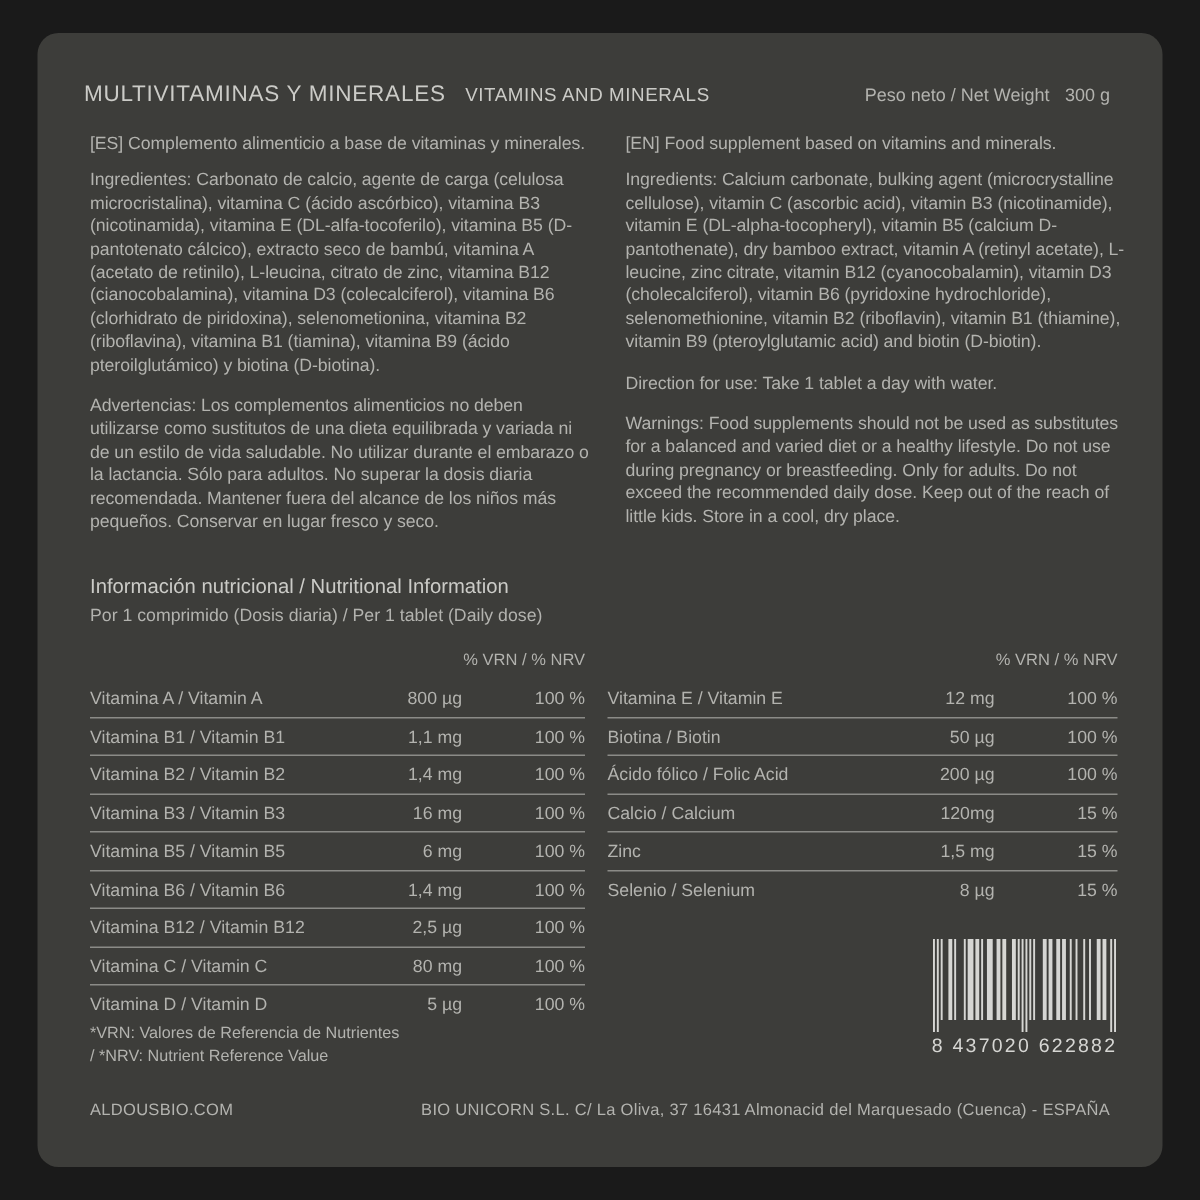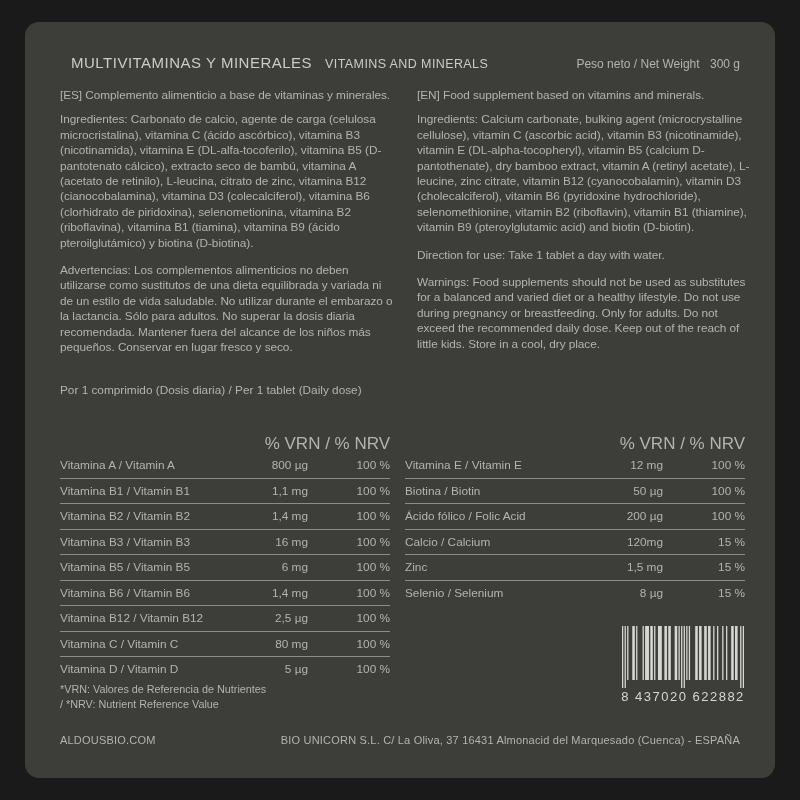--- a/index.html
+++ b/index.html
@@ -9,21 +9,21 @@
     font-family: "Liberation Sans", sans-serif;
     -webkit-font-smoothing: antialiased;
   }
   .card {
     position:absolute; left:25px; top:22px; width:750px; height:756px;
     background: var(--card_bg, #3d3d3a);
     border-radius:14px;
     color: var(--text, #b3b3af);
   }
   .hdr {
-    position:absolute; left:46px; right:35px; top:32px;
+    position:absolute; left:31px; right:35px; top:32px;
     display:flex; justify-content:space-between; align-items:baseline;gap:20px;
   }
   .hdr-titles { display:flex; align-items:baseline; }
   .t-es { font-size:15px; letter-spacing:.5px; color:var(--text_bright,#cacac6); }
   .t-en { font-size:12.5px; letter-spacing:.4px; margin-left:13px; color:var(--text_bright,#cacac6); }
   .hdr-wt { font-size:12px; color:var(--text,#b3b3af); }
   .wt-val { margin-left:7px; }
   .col {
     position:absolute; top:66px; width:335px;
     font-size:11.8px; line-height:15.4px; letter-spacing:-.05px;
@@ -31,21 +31,21 @@
   .col-es { left:35px; }
   .col-en { left:392px; width:340px; }
   .col p { margin:0 0 12px 0; }
   .col p.intro { margin-bottom:9px; }
   .nut-head { position:absolute; left:35px; top:361px; }
   .nh1 { font-size:13.5px; color:var(--text_bright,#cacac6); margin-bottom:5px; }
   .nh2 { font-size:11.8px; }
   .ntable { position:absolute; top:412px; font-size:11.8px; }
   .nt-left  { left:35px;  width:330px; }
   .nt-right { left:380px; width:340px; }
-  .thead { text-align:right; font-size:17px; height:19px; color:var(--text,#b3b3af); }
+  .thead { text-align:right; font-size:11px; height:19px; color:var(--text,#b3b3af); }
   .trow {
     display:flex; align-items:center; height:24.5px;
     border-bottom:1px solid var(--table_line,#8b8b87);
   }
   .trow:last-child { border-bottom:0; }
   .tname { flex:1; text-align:left; }
   .tamt { width:100px; text-align:right; }
   .tnrv { width:82px; text-align:right; }
   .footnote { position:absolute; left:35px; top:660px; font-size:10.8px; line-height:14.5px; }
   .barcode { position:absolute; left:588px; top:604px; width:140px; text-align:center; }
@@ -83,20 +83,21 @@
   </div>
 
   <div class="col col-en">
     <p class="intro">[EN] Food supplement based on vitamins and minerals.</p>
     <p>Ingredients: Calcium carbonate, bulking agent (microcrystalline cellulose), vitamin C (ascorbic acid), vitamin B3 (nicotinamide), vitamin E (DL-alpha-tocopheryl), vitamin B5 (calcium D-pantothenate), dry bamboo extract, vitamin A (retinyl acetate), L-leucine, zinc citrate, vitamin B12 (cyanocobalamin), vitamin D3 (cholecalciferol), vitamin B6 (pyridoxine hydrochloride), selenomethionine, vitamin B2 (riboflavin), vitamin B1 (thiamine), vitamin B9 (pteroylglutamic acid) and biotin (D-biotin).</p>
     <p>Direction for use: Take 1 tablet a day with water.</p>
     <p>Warnings: Food supplements should not be used as substitutes for a balanced and varied diet or a healthy lifestyle. Do not use during pregnancy or breastfeeding. Only for adults. Do not exceed the recommended daily dose. Keep out of the reach of little kids. Store in a cool, dry place.</p>
   </div>
 
   <div class="nut-head">
+    <div class="nh1">Información nutricional / Nutritional Information</div>
     <div class="nh2">Por 1 comprimido (Dosis diaria)  / Per 1 tablet (Daily dose)</div>
   </div>
 
   <div class="ntable nt-left">
     <div class="thead">% VRN / % NRV</div>
     <div class="tbody">
 
         <div class="trow">
           <span class="tname">Vitamina A / Vitamin A</span>
           <span class="tamt">800 µg</span>

